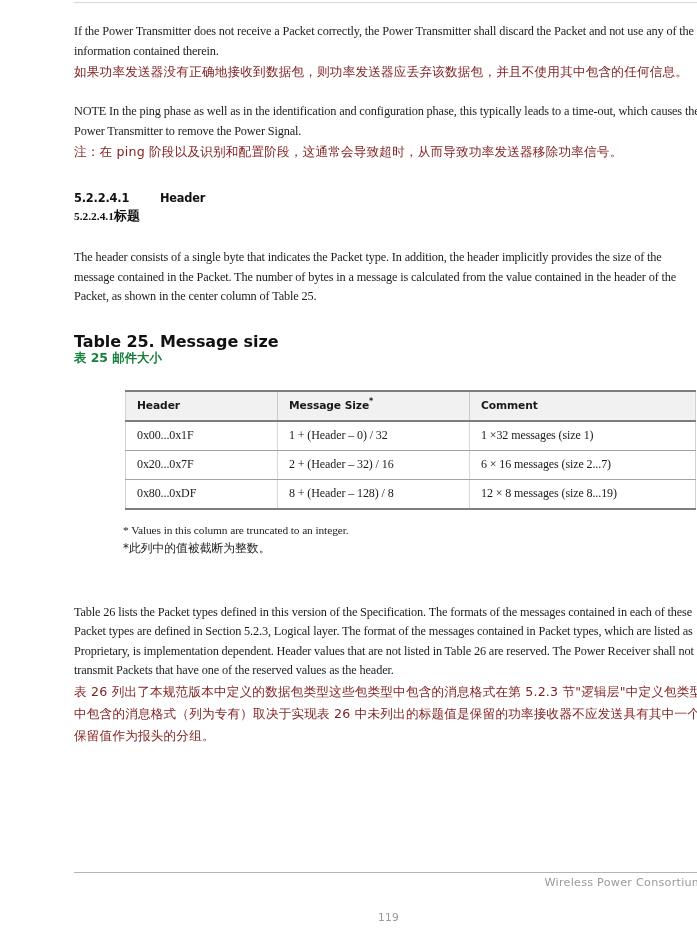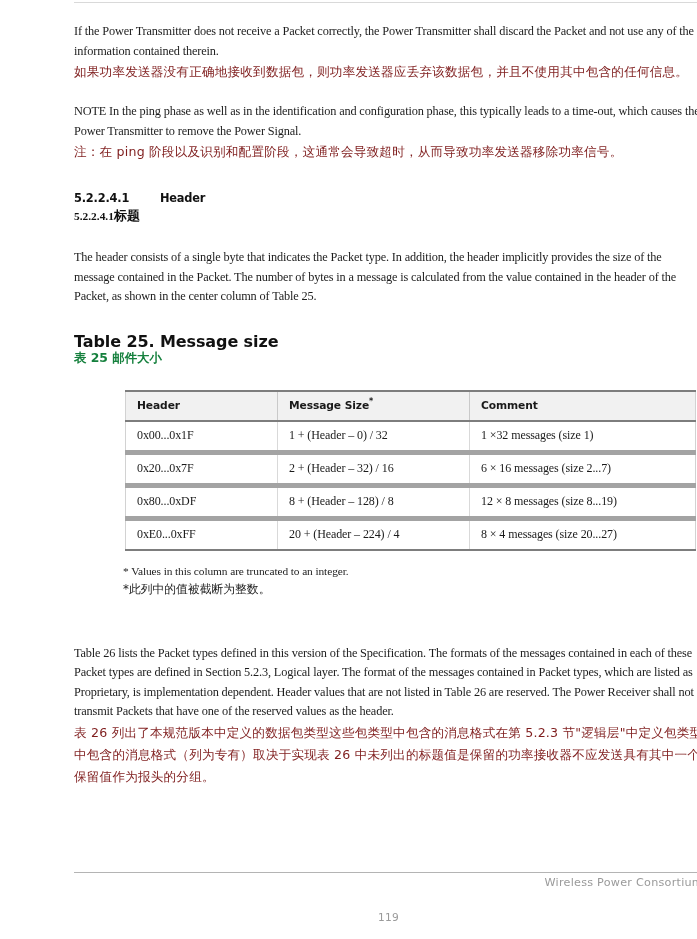--- a/index.html
+++ b/index.html
@@ -128,21 +128,21 @@
     font-weight: bold;
     font-size: 10.7px;
     color: #1a1a1a;
     letter-spacing: -0.1px;
     height: 16px;
     vertical-align: middle;
   }
   table.msg-size th:last-child { border-right: none; }
   table.msg-size td {
     border-right: 1px solid #d9d9d9;
-    border-bottom: 5px solid #a3a3a3;
+    border-bottom: 1px solid #a3a3a3;
     padding: 6px 0 6px 11px;
     font-family: "Liberation Serif", "DejaVu Serif", serif;
     font-size: 12px;
     color: #1a1a1a;
     height: 16px;
     vertical-align: middle;
     letter-spacing: -0.1px;
   }
   table.msg-size td:last-child { border-right: none; }
   table.msg-size tr:last-child td { border-bottom: none; }
@@ -268,25 +268,20 @@
           <tr>
             <td>0x20...0x7F</td>
             <td>2 + (Header – 32) / 16</td>
             <td>6 × 16 messages (size 2...7)</td>
           </tr>
           <tr>
             <td>0x80...0xDF</td>
             <td>8 + (Header – 128) / 8</td>
             <td>12 × 8 messages (size 8...19)</td>
           </tr>
-          <tr>
-            <td>0xE0...0xFF</td>
-            <td>20 + (Header – 224) / 4</td>
-            <td>8 × 4 messages (size 20...27)</td>
-          </tr>
         </tbody>
       </table>
     </div>
 
     <div class="footnote">
       <div class="footnote-en">* Values in this column are truncated to an integer.</div>
       <div class="footnote-zh">*此列中的值被截断为整数。</div>
     </div>
 
     <div class="gap-lg"></div>

